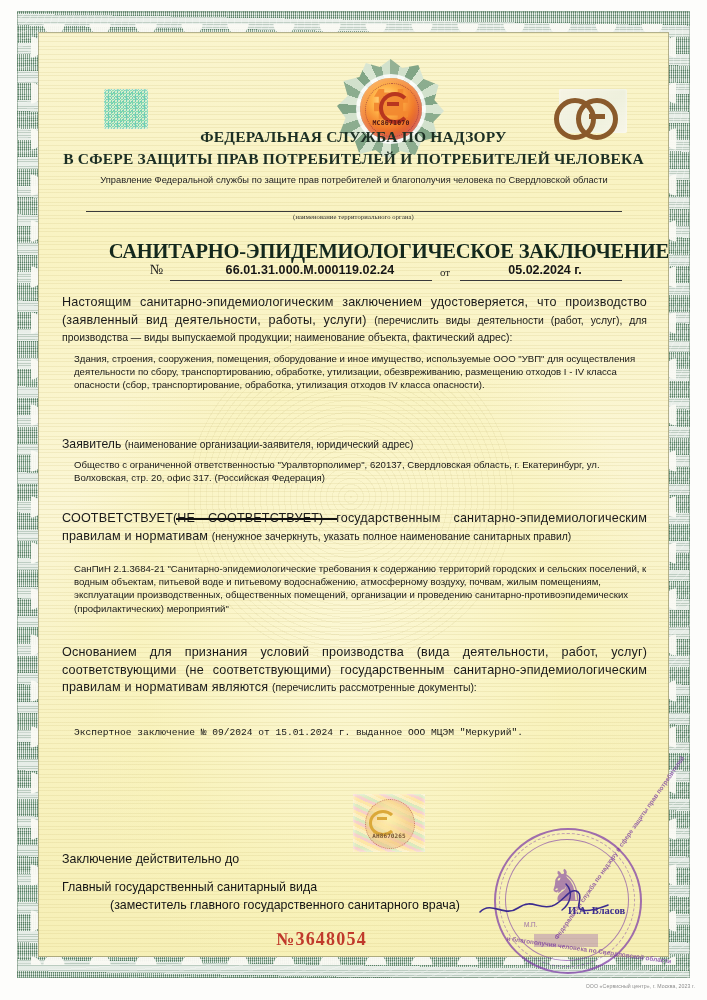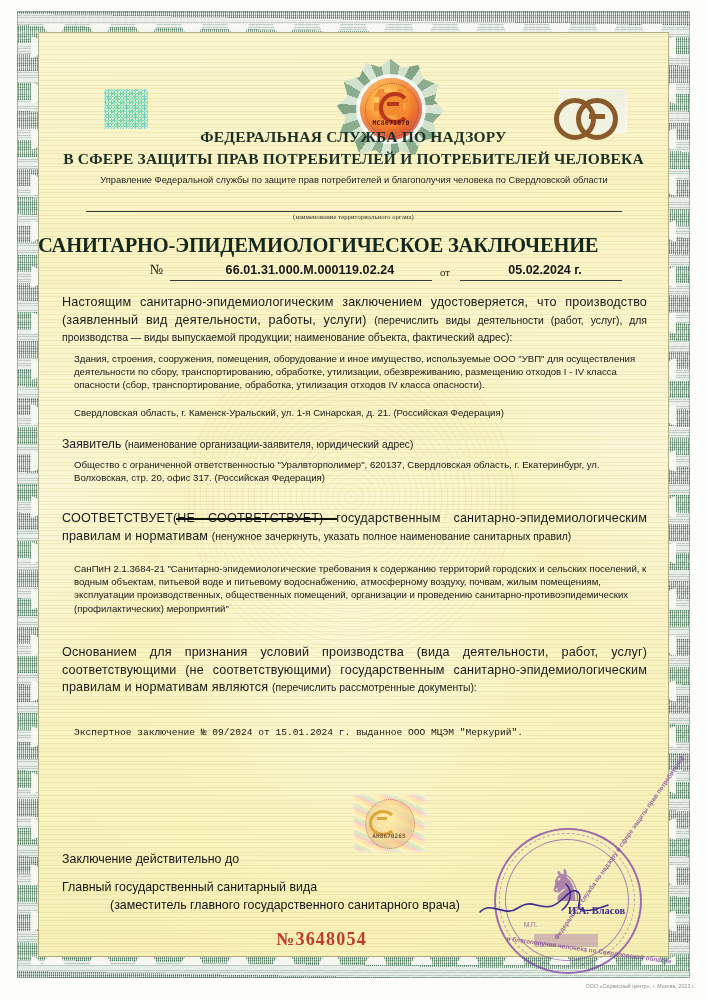--- a/index.html
+++ b/index.html
@@ -161,21 +161,21 @@
   }
   .rule-hdr{
     position:absolute;left:48px;top:179px;width:536px;height:1px;background:#3a3a3a;
   }
   .caption-small{
     position:absolute;left:0;top:181px;width:631px;text-align:center;
     font-family:"Liberation Serif","DejaVu Serif",serif;
     font-size:6.6px;color:#2e2e2e;letter-spacing:.1px;
   }
   .doc-title{
-    position:absolute;left:0;top:202px;width:631px;text-align:left;
+    position:absolute;left:0;top:208px;width:631px;text-align:right;
     font-family:"Liberation Serif","DejaVu Serif",serif;
     font-weight:700;font-size:20.5px;letter-spacing:-0.2px;color:#14281d;
   }
 
   
   .numline{position:absolute;left:0;top:227px;width:631px;height:24px;}
   .nl-no{
     position:absolute;left:112px;top:3px;
     font-family:"Liberation Serif","DejaVu Serif",serif;font-size:14px;color:#1c1c1c;
   }
@@ -356,21 +356,20 @@
       <span class="nl-dateval">05.02.2024 г.</span>
       <div class="nl-line1"></div>
       <div class="nl-line2"></div>
     </div>
 
     <div class="blk big" id="b-udostover">
       <span>Настоящим санитарно-эпидемиологическим заключением удостоверяется, что производство (заявленный вид деятельности, работы, услуги) </span><span class="sm">(перечислить виды деятельности (работ, услуг), для производства — виды выпускаемой продукции; наименование объекта, фактический адрес):</span>
     </div>
 
     <div class="blk fill" id="b-obj">Здания, строения, сооружения, помещения, оборудование и иное имущество, используемые ООО "УВП" для осуществления деятельности по сбору, транспортированию, обработке, утилизации, обезвреживанию, размещению отходов I - IV класса опасности (сбор, транспортирование, обработка, утилизация отходов IV класса опасности).</div>
-    <div class="blk fill" id="b-addr">Свердловская область, г. Каменск-Уральский, ул. 1-я Синарская, д. 21. (Российская Федерация)</div>
 
     <div class="blk" id="b-zayav">
       <span>Заявитель </span><span class="sm">(наименование организации-заявителя, юридический адрес)</span>
     </div>
     <div class="blk fill" id="b-zayav-val">Общество с ограниченной ответственностью "Уралвторполимер", 620137, Свердловская область, г. Екатеринбург, ул. Волховская, стр. 20, офис 317. (Российская Федерация)</div>
 
     <div class="blk big" id="b-sootv">
       <span>СООТВЕТСТВУЕТ</span><span>(</span><span class="strike">НЕ СООТВЕТСТВУЕТ)</span><span> государственным санитарно-эпидемиологическим правилам и нормативам </span><span class="sm">(ненужное зачеркнуть, указать полное наименование санитарных правил)</span>
     </div>
     <div class="blk fill" id="b-sanpin">СанПиН 2.1.3684-21 "Санитарно-эпидемиологические требования к содержанию территорий городских и сельских поселений, к водным объектам, питьевой воде и питьевому водоснабжению, атмосферному воздуху, почвам, жилым помещениям, эксплуатации производственных, общественных помещений, организации и проведению санитарно-противоэпидемических (профилактических) мероприятий"</div>

